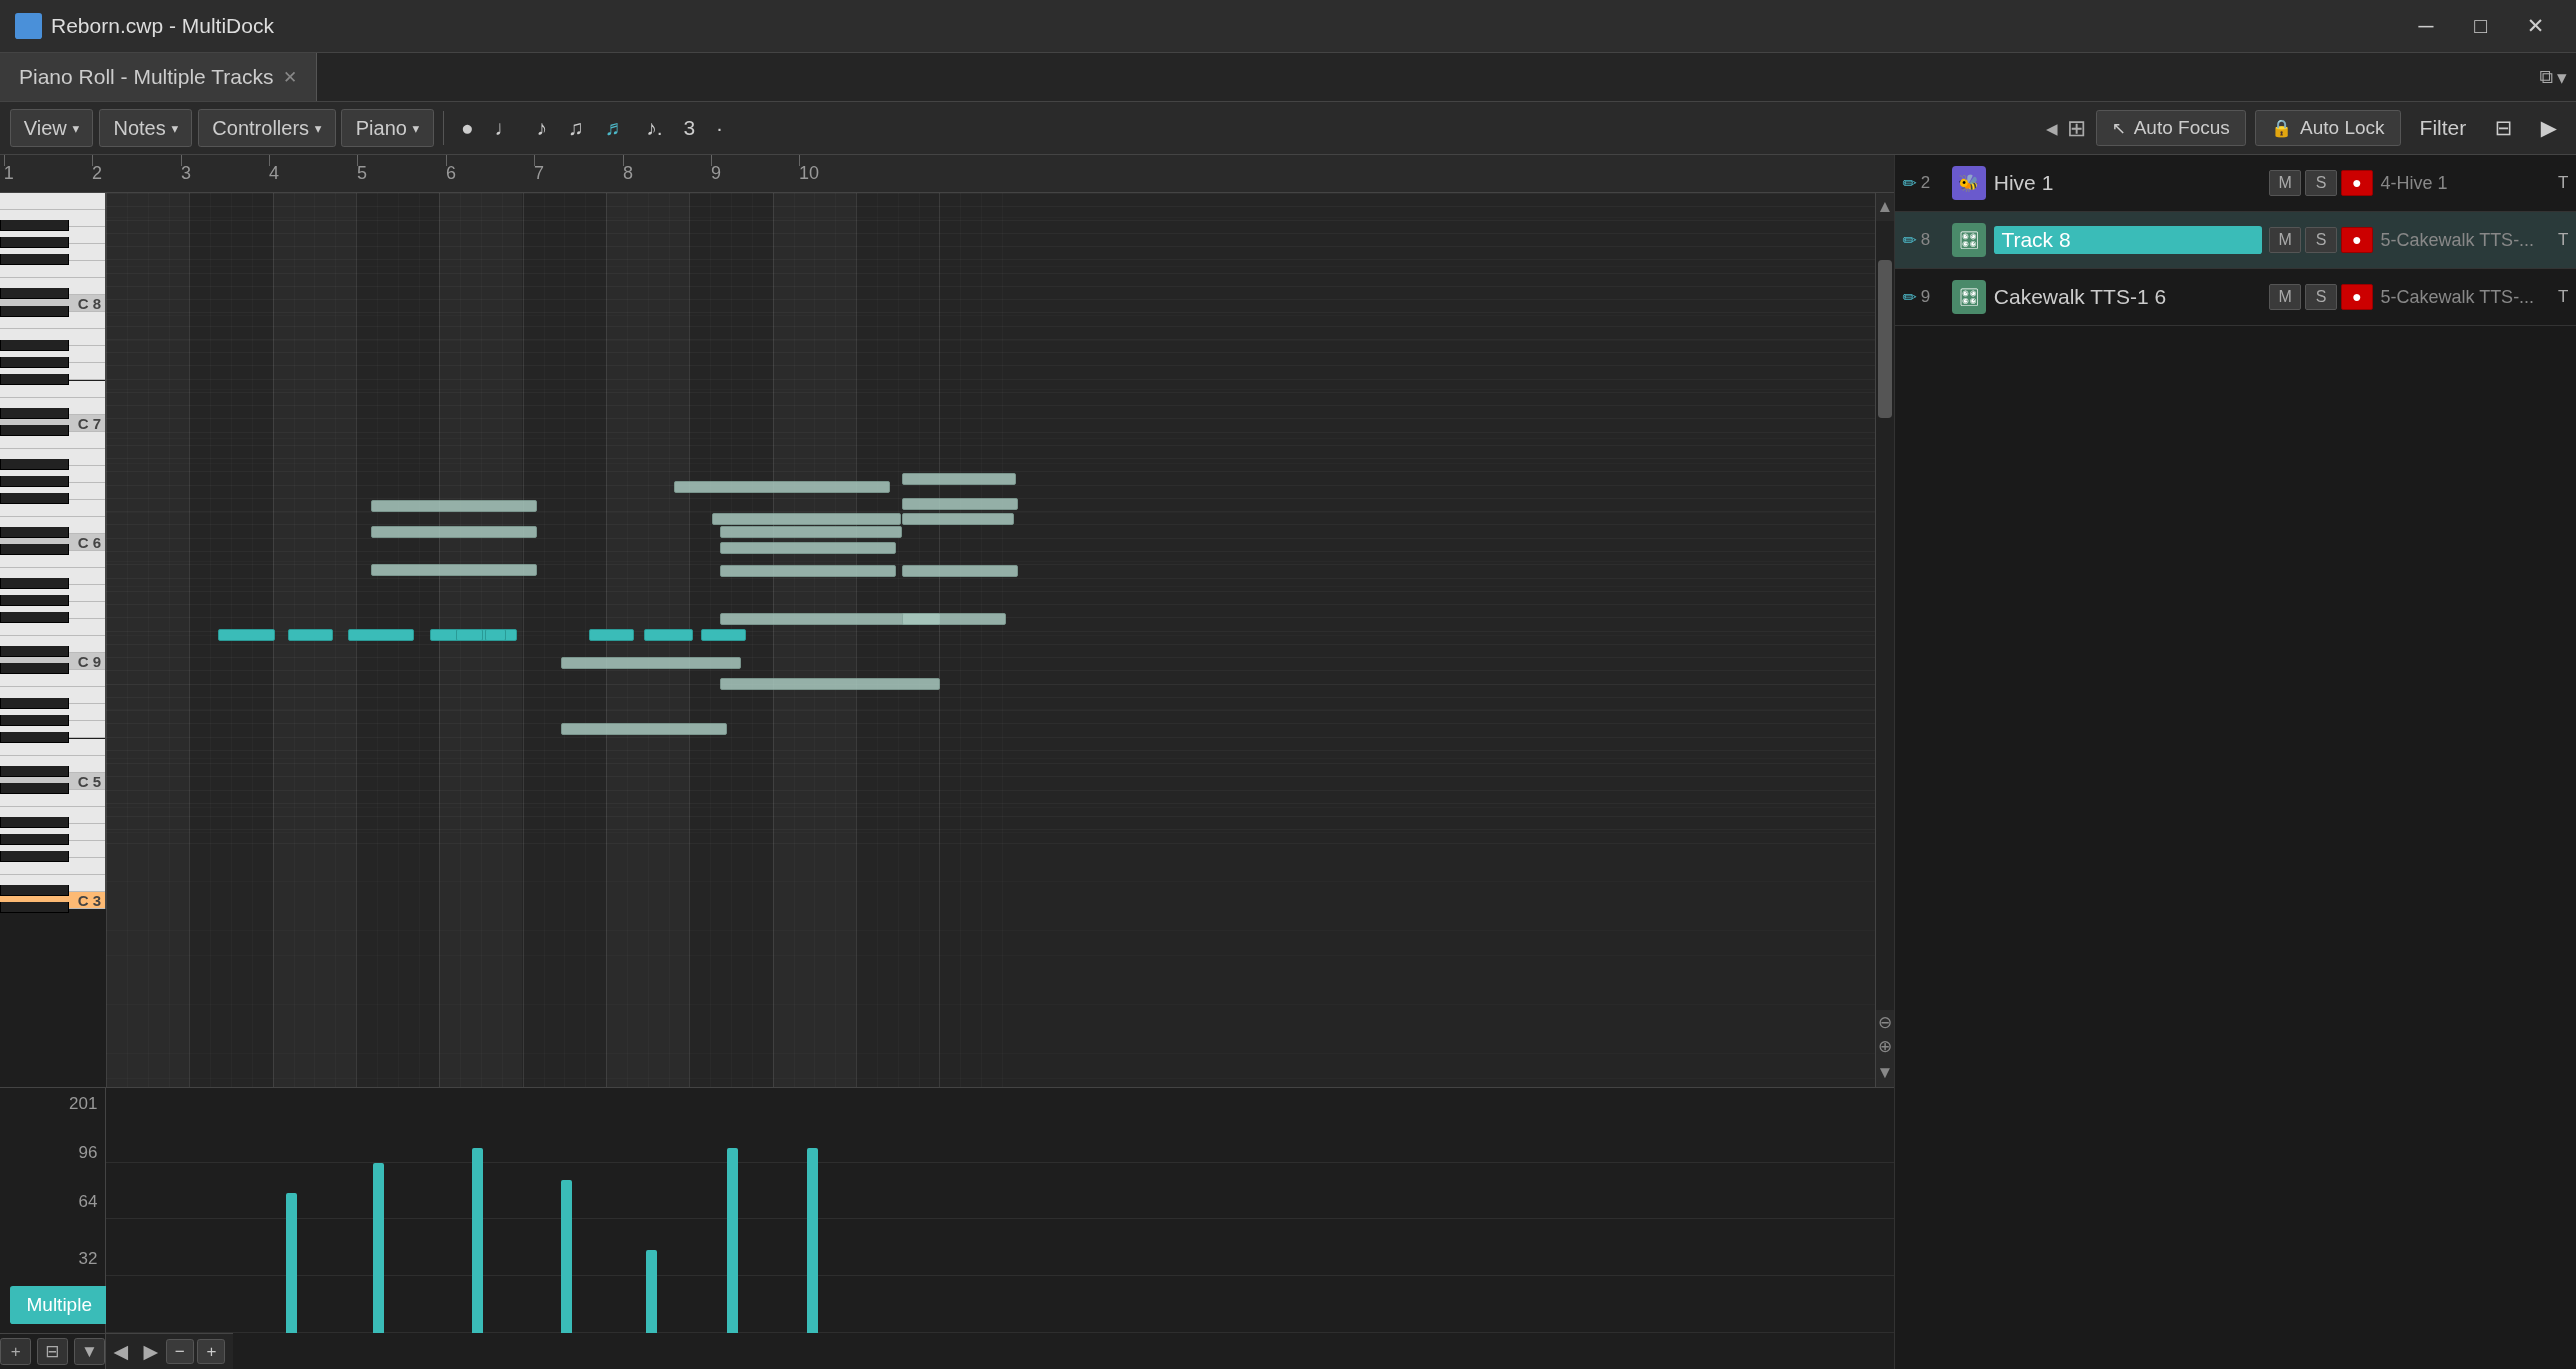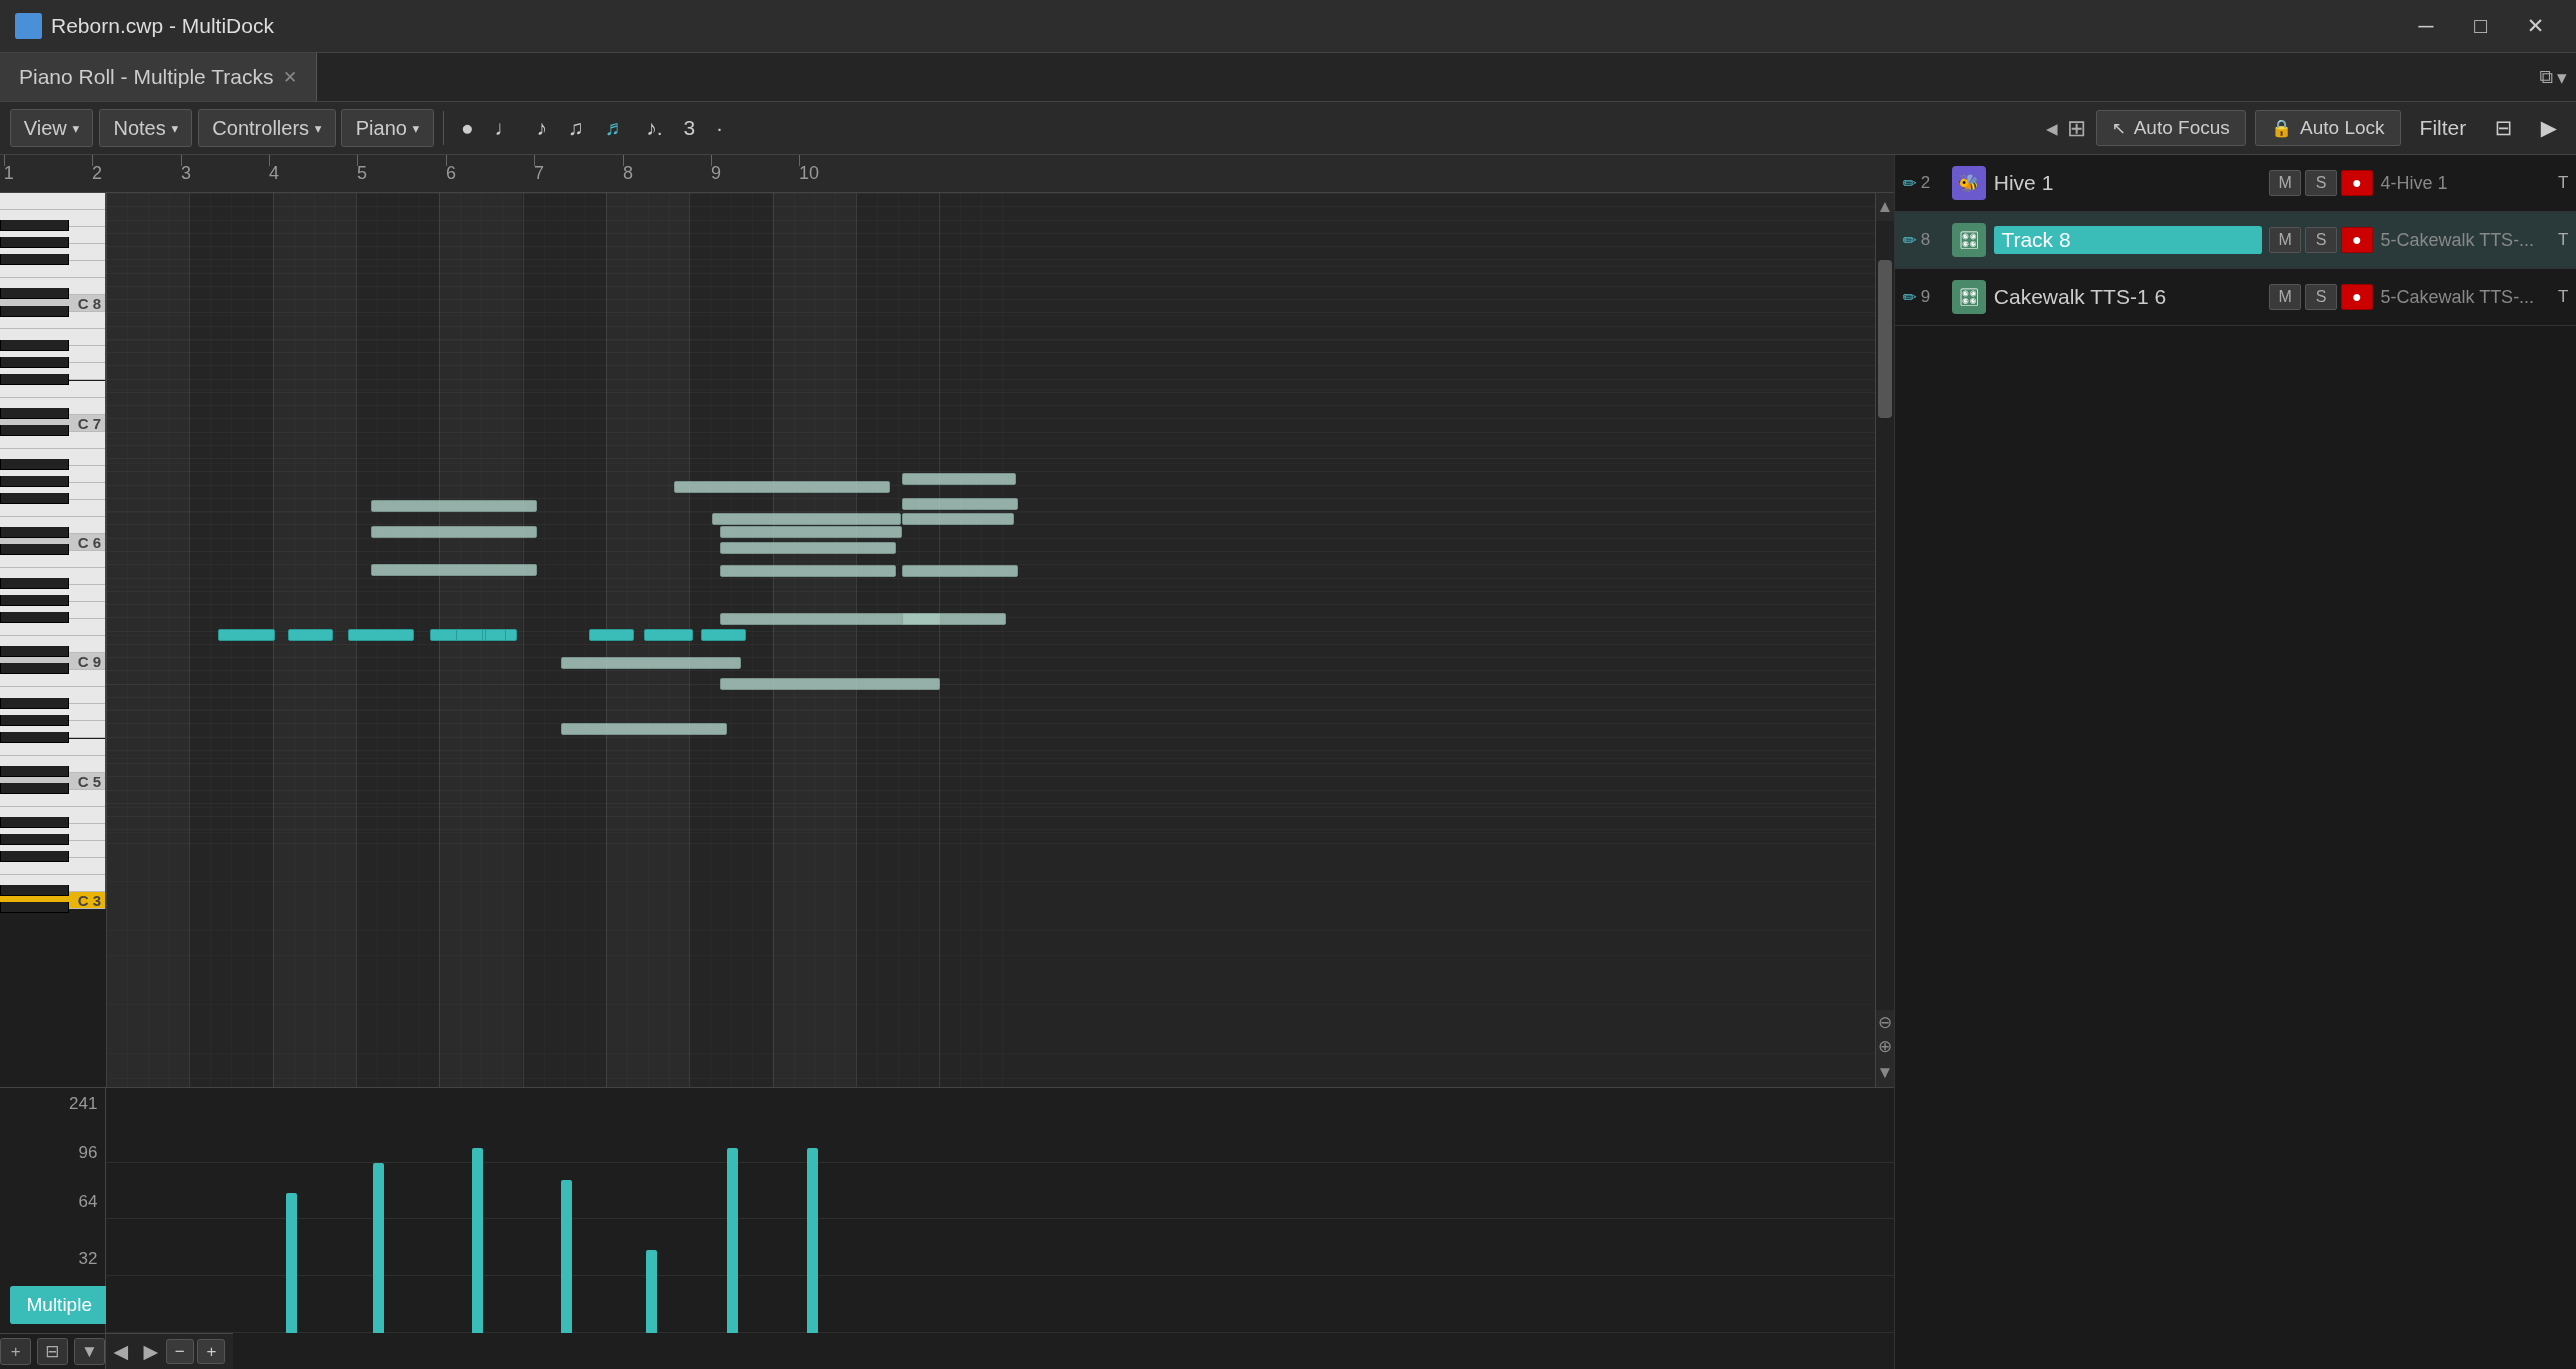--- a/index.html
+++ b/index.html
@@ -712,21 +712,21 @@
           <div class="piano-key black" style="top: 624px; height: 11px;"></div>
           <div class="piano-key white" style="top: 614px; height: 17px;"></div>
           <div class="piano-key black" style="top: 641px; height: 11px;"></div>
           <div class="piano-key white" style="top: 631px; height: 17px;"></div>
           <div class="piano-key black" style="top: 658px; height: 11px;"></div>
           <div class="piano-key white" style="top: 648px; height: 17px;"></div>
           <div class="piano-key white" style="top: 665px; height: 17px;"></div>
           <div class="piano-key black" style="top: 692px; height: 11px;"></div>
           <div class="piano-key white" style="top: 682px; height: 17px;"></div>
           <div class="piano-key black" style="top: 709px; height: 11px;"></div>
-          <div class="piano-key white" style="top: 699px; height: 17px; background: #eab308;">
+          <div class="piano-key white" style="top: 699px; height: 17px; background: #fdba74;">
             <span class="key-label">C 3</span>
           </div>
         </div>
 
       <div id="note-grid">
 
         <div class="grid-bg"></div>
 
       <div class="grid-vline" style="left: 0px; background: rgba(255, 255, 255, 0.1);"></div>
           <div class="grid-vline" style="left: 21px; opacity: 0.4;"></div>
@@ -864,21 +864,21 @@
           <button class="zoom-vert-btn">⊖</button>
           <button class="zoom-vert-btn">⊕</button>
         </div>
         <button class="grid-scroll-btn">▼</button>
       </div>
 
     </div>
 
     <div id="velocity-area">
       <div id="velocity-labels">
-        <span class="vel-label" style="top:5.7px">241</span>
+        <span class="vel-label" style="top:5.7px">201</span>
         <span class="vel-label" style="top:55px">96</span>
         <span class="vel-label" style="top:104px">64</span>
         <span class="vel-label" style="top:161px">32</span>
         <span class="vel-label" style="top:220px">0</span>
         <button class="vel-btn">Multiple</button>
       </div>
       <div id="velocity-grid">
 
       <div class="vel-grid-line" style="bottom: 0px;"></div>
           <div class="vel-grid-line" style="bottom: 57px;"></div>

